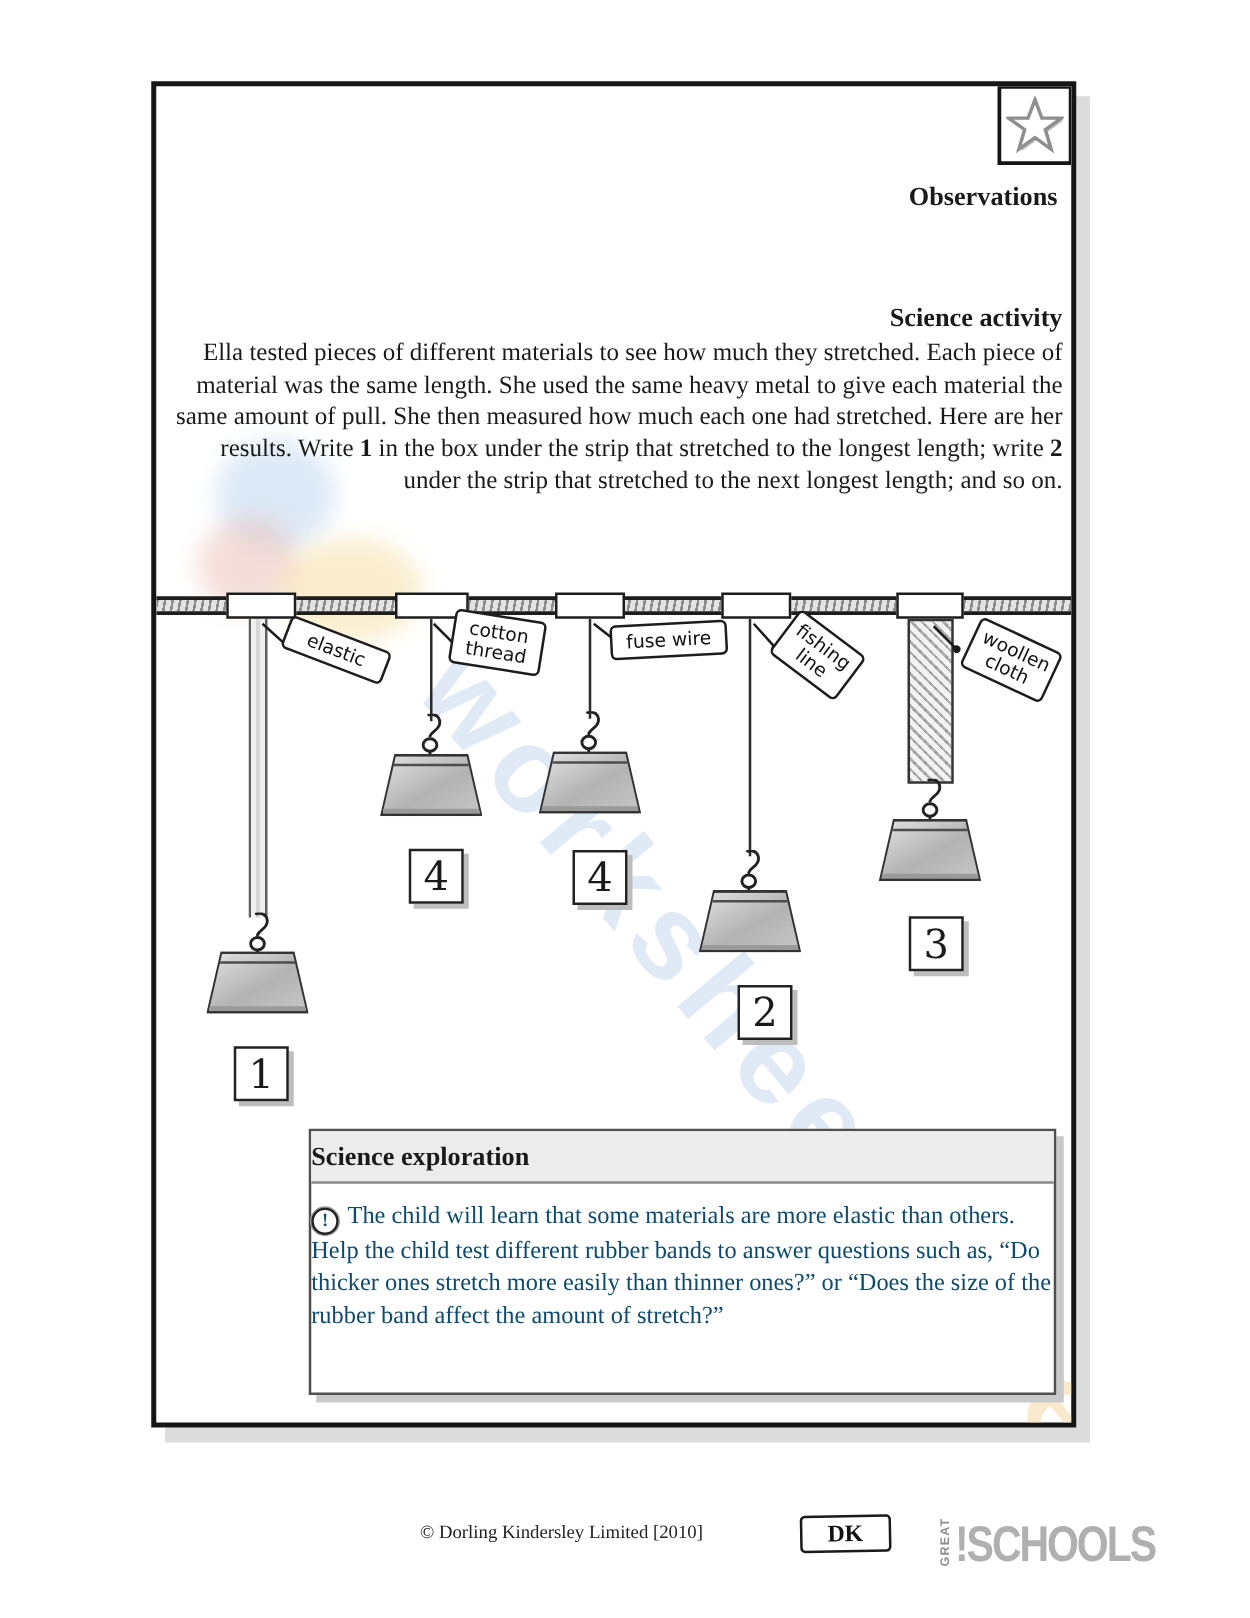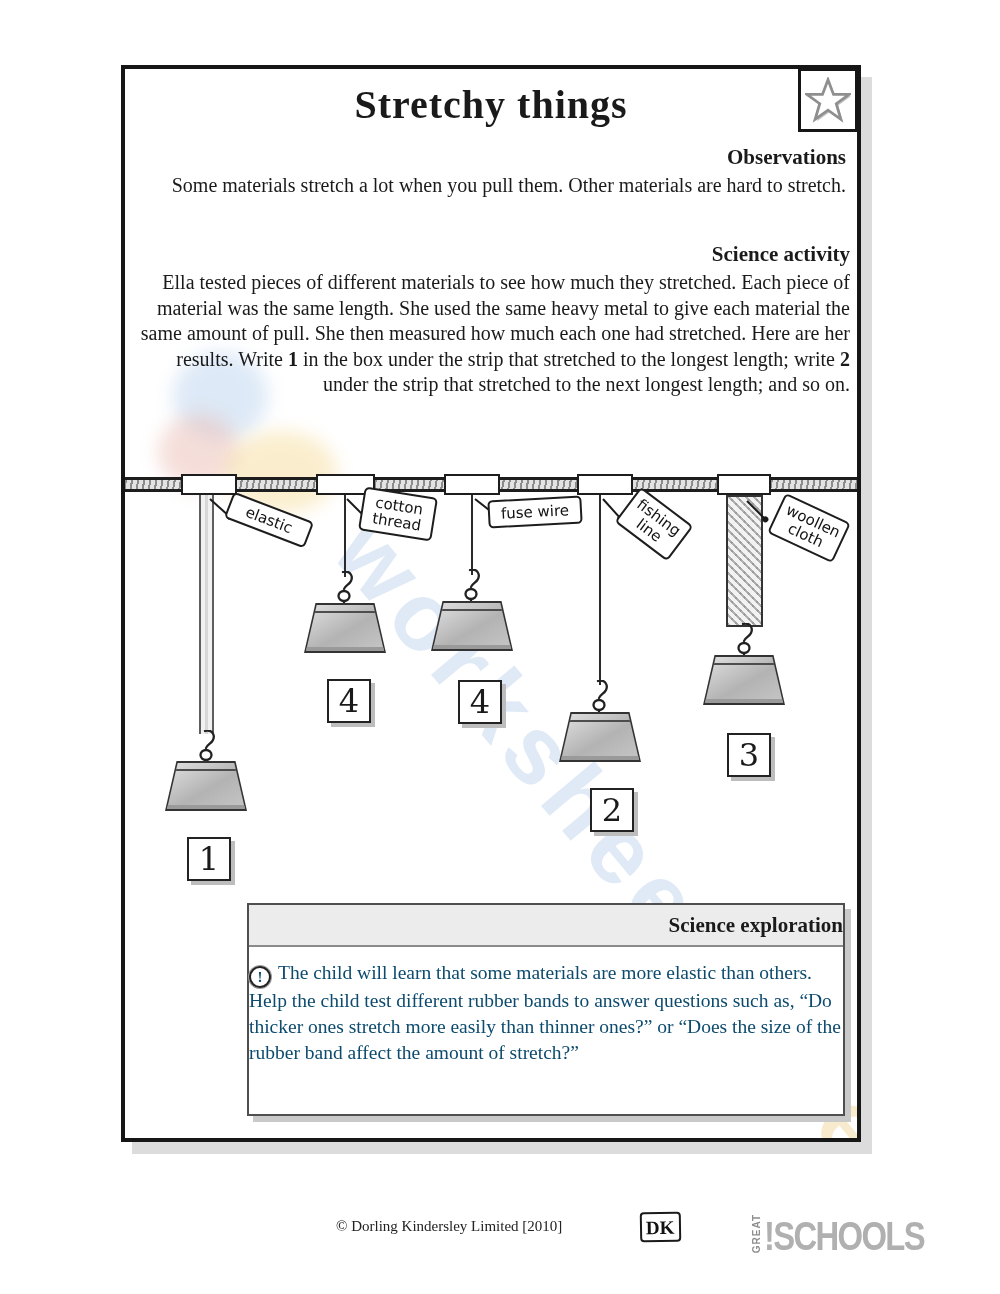--- a/index.html
+++ b/index.html
@@ -81,32 +81,32 @@
   .t5{left:648px;top:437px;width:72px;transform:rotate(25deg);}
 
   .answer{position:absolute;width:44px;height:44px;box-sizing:border-box;background:#fff;border:2px solid #222;
           box-shadow:4px 4px 0 #bdbdbd;display:flex;align-items:center;justify-content:center;
           font-family:"DejaVu Serif",serif;font-size:32px;z-index:2;}
   .a1{left:62px;top:768px;} .a2{left:202px;top:610px;} .a3{left:333px;top:611px;} .a4{left:465px;top:719px;} .a5{left:602px;top:664px;}
 
   
   .explore{position:absolute;left:122px;top:834px;width:598px;height:213px;box-sizing:border-box;
            border:2px solid #4f4f4f;background:#fff;box-shadow:6px 6px 0 #c9c9c9;z-index:3;}
-  .explore-head{height:40px;background:#ececec;border-bottom:2px solid #8a8a8a;display:flex;align-items:center;justify-content:flex-end;}
+  .explore-head{height:40px;background:#ececec;border-bottom:2px solid #8a8a8a;display:flex;align-items:center;justify-content:flex-start;}
   .explore-head h3{margin:0;font-size:21px;font-weight:700;}
   .explore-body{padding:13px 0 0;font-size:19.5px;line-height:26px;color:#0c4a6e;}
   .bang{display:inline-flex;width:22px;height:22px;box-sizing:border-box;border:2.5px solid #222;border-radius:50%;
         align-items:center;justify-content:center;font-weight:700;font-size:15px;margin-right:7px;vertical-align:-3px;
         box-shadow:0 0 0 1px #9a9a9a;}
 
   
   .footer{position:absolute;left:0;top:1206px;width:1000px;height:60px;z-index:2;}
   .copyright{position:absolute;left:336px;top:12px;font-size:15px;color:#222;}
   .dk{position:absolute;left:640px;top:6px;box-sizing:border-box;border:2.5px solid #1a1a1a;border-radius:4px;
-      padding:4px 4px 3px;font-family:"Liberation Serif",serif;font-weight:700;font-size:19px;line-height:19px;
+      padding:4px 20px 3px;font-family:"Liberation Serif",serif;font-weight:700;font-size:19px;line-height:19px;
       letter-spacing:0;color:#111;transform:rotate(-1deg);}
   .brand{position:absolute;left:752px;top:8px;display:flex;align-items:flex-end;}
   .brand-vert{writing-mode:vertical-rl;transform:rotate(180deg);font-family:"Liberation Sans",sans-serif;
               font-weight:700;font-size:10px;letter-spacing:1px;color:#8f8f8f;line-height:10px;margin-right:2px;}
   .brand-main{font-family:"Liberation Sans",sans-serif;font-weight:700;font-size:40px;line-height:33px;
               color:#b0b0b0;letter-spacing:-2px;transform:scaleX(.82);transform-origin:left bottom;}
 </style>
 </head>
 <body>
 
@@ -119,25 +119,23 @@
       <div class="blob b3"></div>
       <div class="wm-text"><span class="p1">worksheet</span><span class="p2">zone</span></div>
 
       <div class="star-box">
         <svg width="46" height="46" viewBox="0 0 50 50">
           <polygon points="27,6 33,21 50,21 36,31 41,48 27,38 13,48 18,31 4,21 21,21" fill="#c4c4c4"></polygon>
           <polygon points="25,3 31,19 48,19 34,29 39,46 25,36 11,46 16,29 2,19 19,19" fill="#ffffff" stroke="#8f8f8f" stroke-width="3"></polygon>
         </svg>
       </div>
 
-      <h1 class="title">Stretchy things</h1>
 
       <section class="txt obs">
         <h2>Observations</h2>
-        <p>Some materials stretch a lot when you pull them. Other materials are hard to stretch.</p>
       </section>
 
       <section class="txt act">
         <h2>Science activity</h2>
         <p><span>Ella tested pieces of different materials to see how much they stretched. Each piece of material was the same length. She used the same heavy metal to give each material the same amount of pull. She then measured how much each one had stretched. Here are her results. Write </span><b>1</b><span> in the box under the strip that stretched to the longest length; write </span><b>2</b><span> under the strip that stretched to the next longest length; and so on.</span></p>
       </section>
 
       <div class="illus">
         <div class="rail"></div>
         <div class="clamp c1"></div>

